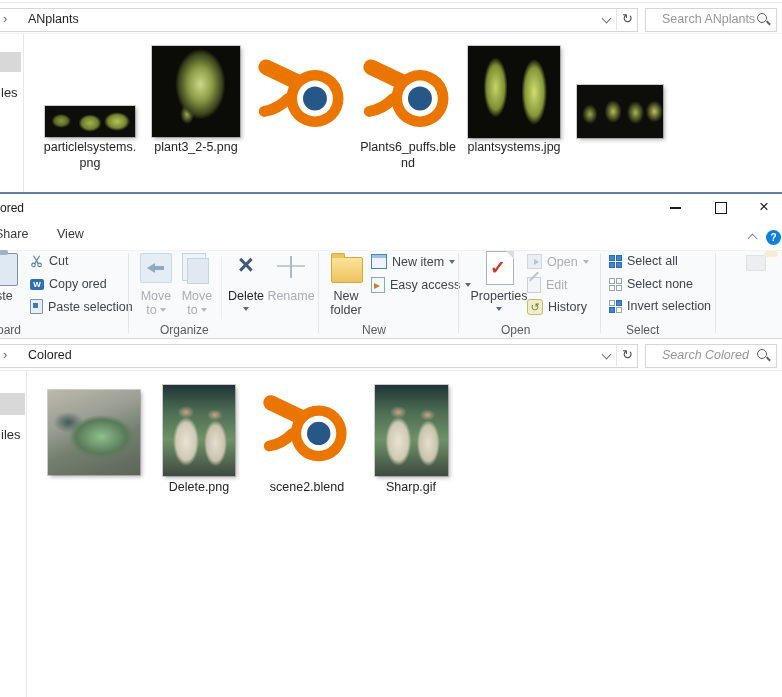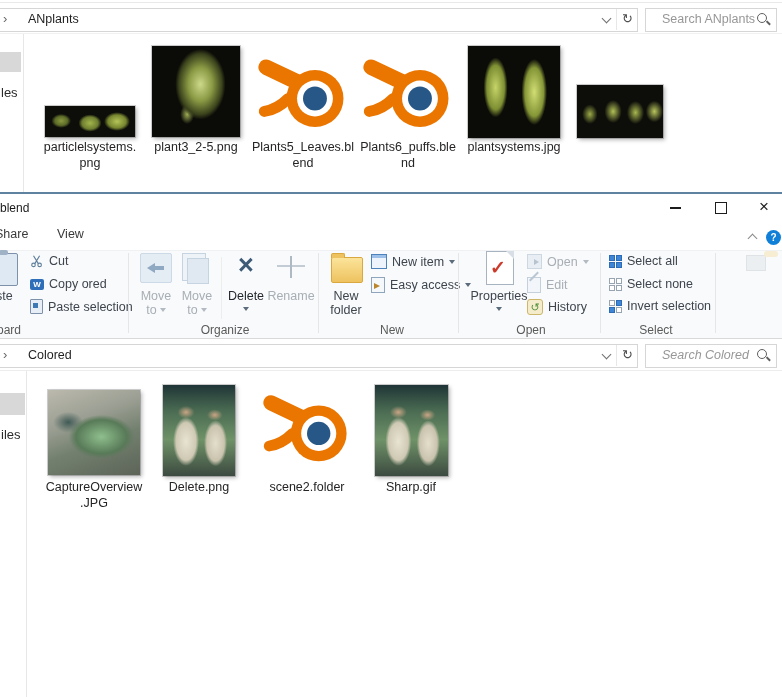--- a/index.html
+++ b/index.html
@@ -24,21 +24,21 @@
   .title-frag{position:absolute;font-size:12px;color:#1a1a1a;}
   .menu-item{position:absolute;font-size:12.5px;color:#3a3a3a;}
   .min-dash{position:absolute;width:11px;height:1.5px;background:#1c1c1c;}
   .max-box{position:absolute;width:10px;height:10px;border:1.2px solid #1c1c1c;}
   .close-x{position:absolute;font-size:17px;color:#1c1c1c;line-height:17px;}
   .help-dot{position:absolute;width:15px;height:15px;border-radius:50%;background:#0f7fd8;color:#fff;
             font-size:10px;font-weight:bold;text-align:center;line-height:15px;}
   .ribbon{position:absolute;left:0;top:56px;width:782px;height:88px;background:#f9fafb;border-top:1px solid #f0f1f2;}
   .rtext{font-size:12.5px;color:#3e454e;}
   .gtext{color:#a8aeb5 !important;}
-  .glabel{position:absolute;font-size:12px;color:#5a5a5a;text-align:center;}
+  .glabel{position:absolute;font-size:12px;color:#5a5a5a;text-align:left;}
   .ritem{position:absolute;display:flex;align-items:center;gap:5px;}
   .biglabel{position:absolute;text-align:center;font-size:12.5px;color:#3e454e;}
   .tri{width:0;height:0;border-left:3.5px solid transparent;border-right:3.5px solid transparent;border-top:4px solid #5c6c7c;display:inline-block;}
   .tri.gray{border-top-color:#b3bac1;}
   .rdiv{position:absolute;top:2px;height:80px;width:1px;background:#e4e6e8;}
   
   .ico-clipboard{position:absolute;width:24px;height:31px;background:#dfe9f3;border:1.5px solid #7d92aa;border-radius:2px;}
   .ico-clipboard::before{content:"";position:absolute;left:6px;top:-4px;width:9px;height:5px;background:#9fb2c6;border-radius:2px;}
   .ico-wpath{width:14px;height:11px;background:#2f6fba;border-radius:2px;color:#fff;font-size:8px;font-weight:bold;
              text-align:center;line-height:11px;}
@@ -150,24 +150,20 @@
       <svg width="92" height="86" viewBox="0 0 100 92">
         <g stroke="#EA7600" stroke-linecap="round" fill="none">
           <path d="M10 18 L52 38" stroke-width="17"></path>
           <path d="M8 66 Q22 64 34 52" stroke-width="12"></path>
         </g>
         <circle cx="63" cy="52" r="31" fill="#EA7600"></circle>
         <circle cx="63" cy="52" r="19.5" fill="#ffffff"></circle>
         <circle cx="63" cy="52" r="13" fill="#265787"></circle>
       </svg>
     </div>
-    <div class="flabel" style="left:247px;top:139px;">
-      <div>Plants5_Leaves.bl</div>
-      <div>end</div>
-    </div>
 
     <div class="abs" style="left:362px;top:50px;width:92px;height:86px;">
       <svg width="92" height="86" viewBox="0 0 100 92">
         <g stroke="#EA7600" stroke-linecap="round" fill="none">
           <path d="M10 18 L52 38" stroke-width="17"></path>
           <path d="M8 66 Q22 64 34 52" stroke-width="12"></path>
         </g>
         <circle cx="63" cy="52" r="31" fill="#EA7600"></circle>
         <circle cx="63" cy="52" r="19.5" fill="#ffffff"></circle>
         <circle cx="63" cy="52" r="13" fill="#265787"></circle>
@@ -184,21 +180,21 @@
       <div></div>
     </div>
 
     <div class="thumb t-plants-row" style="left:577px;top:85px;width:86px;height:53px;"></div>
   </div>
 
   <div class="win-sep"></div>
 
   <div class="bwin">
 
-    <span class="title-frag" style="left:0;top:7px;">blend</span>
+    <span class="title-frag" style="left:0;top:7px;">ored</span>
     <div class="abs" style="left:660px;top:0;width:32px;height:26px;">
       <span class="min-dash" style="left:10px;top:13px;"></span>
     </div>
     <div class="abs" style="left:705px;top:0;width:32px;height:26px;">
       <span class="max-box" style="left:10px;top:8px;"></span>
     </div>
     <div class="abs" style="left:750px;top:0;width:32px;height:26px;">
       <span class="close-x" style="left:9px;top:4px;">×</span>
     </div>
 
@@ -336,44 +332,40 @@
     <span class="search-text" style="left:662px;top:154px;font-style:italic;">Search Colored</span>
     <span class="mag" style="left:757px;top:155px;"></span>
 
     <div class="hdiv" style="left:0;top:176px;width:782px;background:#ededed;"></div>
 
     <div class="abs" style="left:0;top:199px;width:25px;height:22px;background:#d8d8d8;"></div>
     <span class="abs" style="left:1px;top:233px;font-size:13px;color:#2b2b2b;">iles</span>
     <div class="vdiv" style="left:26px;top:177px;height:326px;"></div>
 
     <div class="thumb t-street" style="left:48px;top:196px;width:92px;height:85px;"></div>
-    <div class="flabel" style="left:38px;top:285px;">
-      <div>CaptureOverview</div>
-      <div>.JPG</div>
-    </div>
 
     <div class="thumb t-people" style="left:163px;top:191px;width:72px;height:91px;"></div>
     <div class="flabel" style="left:143px;top:285px;">
       <div>Delete.png</div>
       <div></div>
     </div>
 
     <div class="abs" style="left:262px;top:192px;width:90px;height:84px;">
       <svg width="90" height="84" viewBox="0 0 100 92">
         <g stroke="#EA7600" stroke-linecap="round" fill="none">
           <path d="M10 18 L52 38" stroke-width="17"></path>
           <path d="M8 66 Q22 64 34 52" stroke-width="12"></path>
         </g>
         <circle cx="63" cy="52" r="31" fill="#EA7600"></circle>
         <circle cx="63" cy="52" r="19.5" fill="#ffffff"></circle>
         <circle cx="63" cy="52" r="13" fill="#265787"></circle>
       </svg>
     </div>
     <div class="flabel" style="left:251px;top:285px;">
-      <div>scene2.folder</div>
+      <div>scene2.blend</div>
       <div></div>
     </div>
 
     <div class="thumb t-people" style="left:375px;top:191px;width:73px;height:91px;"></div>
     <div class="flabel" style="left:355px;top:285px;">
       <div>Sharp.gif</div>
       <div></div>
     </div>
   </div>
 </div>

